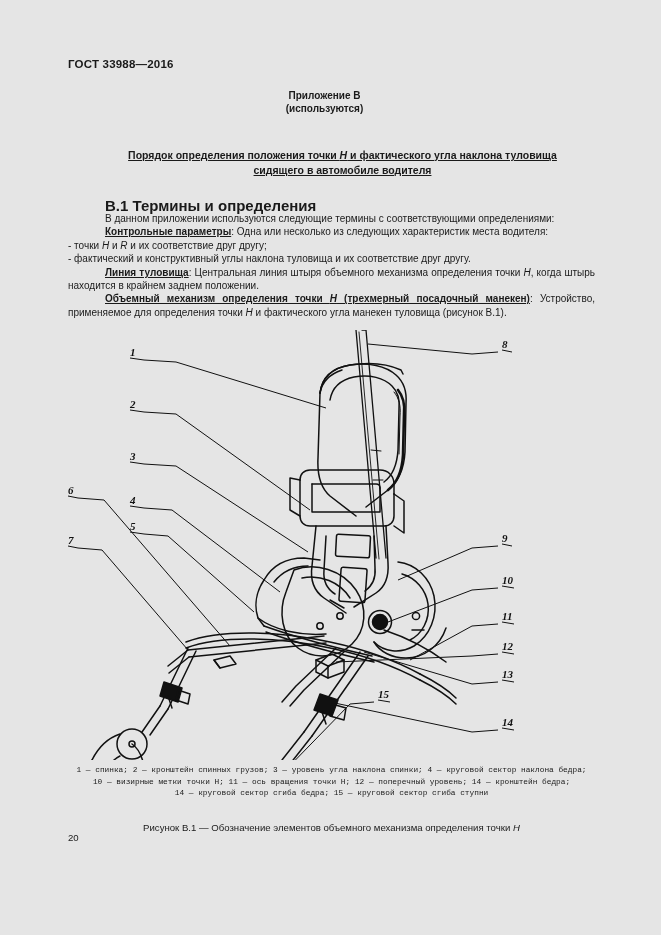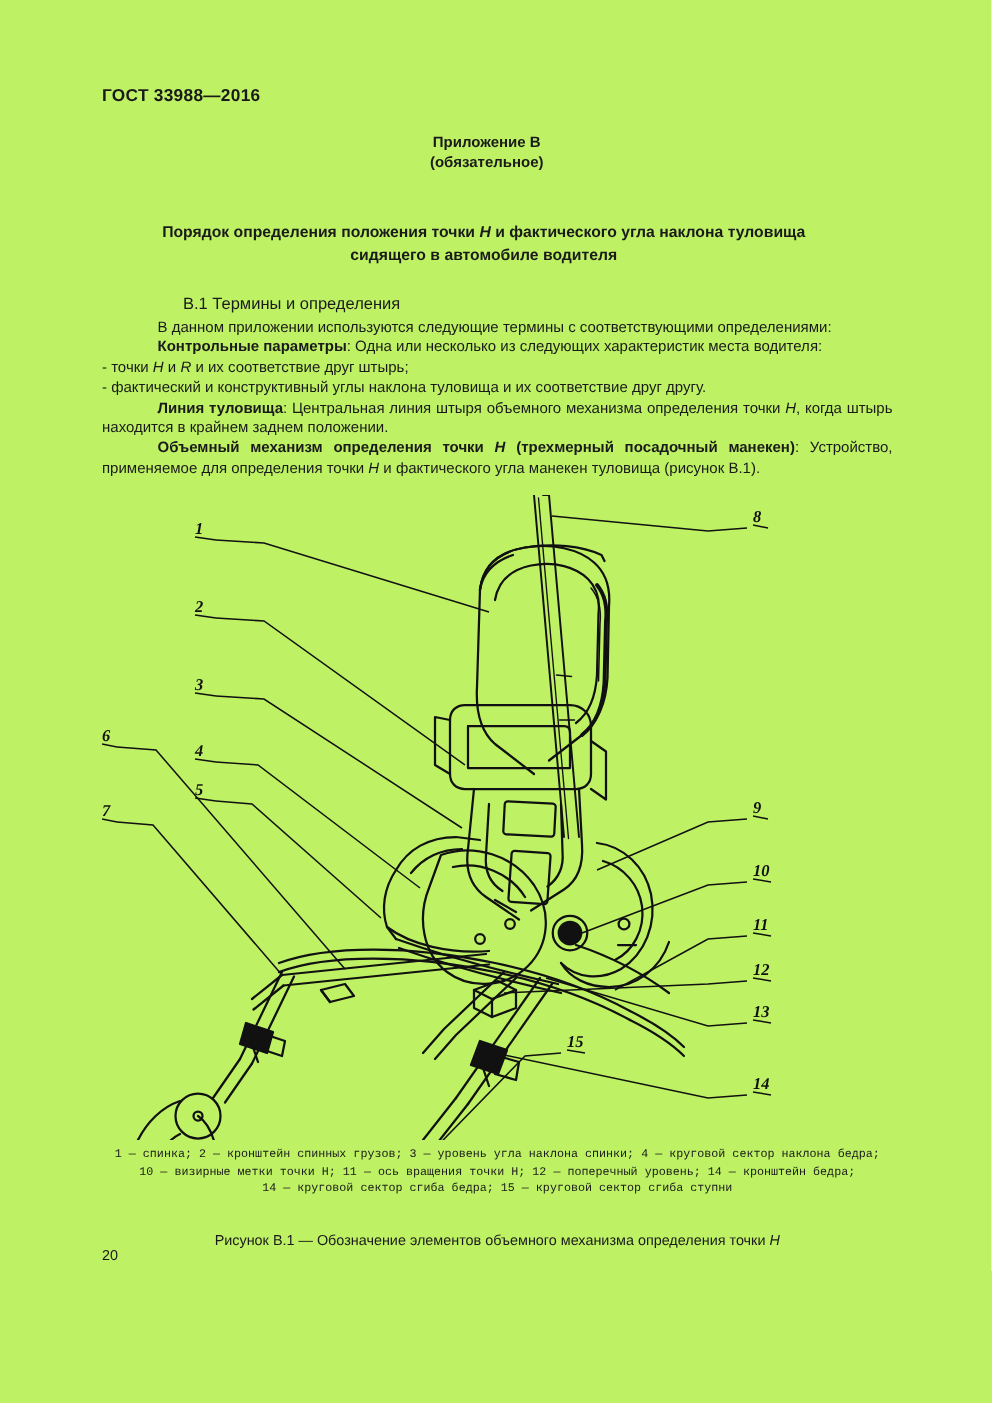--- a/index.html
+++ b/index.html
@@ -8,21 +8,21 @@
     background: #ffffff;
   }
   body {
     font-family: "Liberation Sans", sans-serif;
     color: #1a1a1a;
   }
   .page {
     position: relative;
     width: 661px;
     height: 935px;
-    background: #bef264;
+    background: #e5e5e5;
     overflow: hidden;
     box-sizing: border-box;
   }
   .std-header {
     position: absolute;
     left: 68px;
     top: 58px;
     font-size: 11.5px;
     font-weight: bold;
     letter-spacing: 0.2px;
@@ -33,51 +33,52 @@
     right: 12px;
     top: 89px;
     text-align: center;
     font-size: 10px;
     font-weight: bold;
     line-height: 13px;
   }
   .annex-block .ln { display: block; }
   .doc-title {
     position: absolute;
-    left: 60px;
+    left: 80px;
     width: 525px;
     top: 148px;
     text-align: center;
     font-size: 10.5px;
     font-weight: bold;
     line-height: 15px;
+    text-decoration: underline;
   }
   .doc-title i { font-style: italic; }
   .sec-head {
     position: absolute;
-    left: 122px;
+    left: 105px;
     top: 197px;
-    font-size: 11px;
-    font-weight: normal;
+    font-size: 15px;
+    font-weight: bold;
   }
   .body-text {
     position: absolute;
     left: 68px;
     width: 527px;
     top: 212px;
     font-size: 10px;
     line-height: 13.4px;
     text-align: justify;
   }
   .body-text p {
     margin: 0;
     text-indent: 37px;
   }
   .body-text p.noind { text-indent: 0; }
-  .body-text b { font-weight: bold; }
+  .body-text b { font-weight: bold; text-decoration: underline; }
   .body-text i { font-style: italic; }
 
   
   .figure-wrap {
     position: absolute;
     left: 68px;
     top: 330px;
     width: 527px;
     height: 430px;
   }
@@ -112,34 +113,34 @@
 </style>
 </head>
 <body>
 
 <div class="page">
 
   <div class="std-header">ГОСТ 33988—2016</div>
 
   <div class="annex-block">
     <span class="ln">Приложение В</span>
-    <span class="ln">(обязательное)</span>
+    <span class="ln">(используются)</span>
   </div>
 
   <div class="doc-title">
     <span>Порядок определения положения точки </span><i>H</i><span> и фактического угла наклона туловища</span><br>
     <span>сидящего в автомобиле водителя</span>
   </div>
 
   <div class="sec-head">В.1 Термины и определения</div>
 
   <div class="body-text">
     <p><span>В данном приложении используются следующие термины с соответствующими определениями:</span></p>
     <p><b>Контрольные параметры</b><span>: Одна или несколько из следующих характеристик места водителя:</span></p>
-    <p class="noind"><span>- точки </span><i>H</i><span> и </span><i>R</i><span> и их соответствие друг штырь;</span></p>
+    <p class="noind"><span>- точки </span><i>H</i><span> и </span><i>R</i><span> и их соответствие друг другу;</span></p>
     <p class="noind"><span>- фактический и конструктивный углы наклона туловища и их соответствие друг другу.</span></p>
     <p><b>Линия туловища</b><span>: Центральная линия штыря объемного механизма определения точки </span><i>H</i><span>, когда штырь находится в крайнем заднем положении.</span></p>
     <p><b><span>Объемный механизм определения точки </span><i>H</i><span> (трехмерный посадочный манекен)</span></b><span>: Устройство, применяемое для определения точки </span><i>H</i><span> и фактического угла манекен туловища (рисунок В.1).</span></p>
   </div>
 
   <div class="figure-wrap">
     <svg width="527" height="430" viewBox="0 0 527 430" xmlns="http://www.w3.org/2000/svg">
       <g fill="none" stroke="#111111" stroke-width="1.5" stroke-linecap="round" stroke-linejoin="round">
 
         <path d="M122 63 C124 47 134 38 152 35 C171 32 190 34 203 40 L205 44" transform="translate(130,0)"></path>

